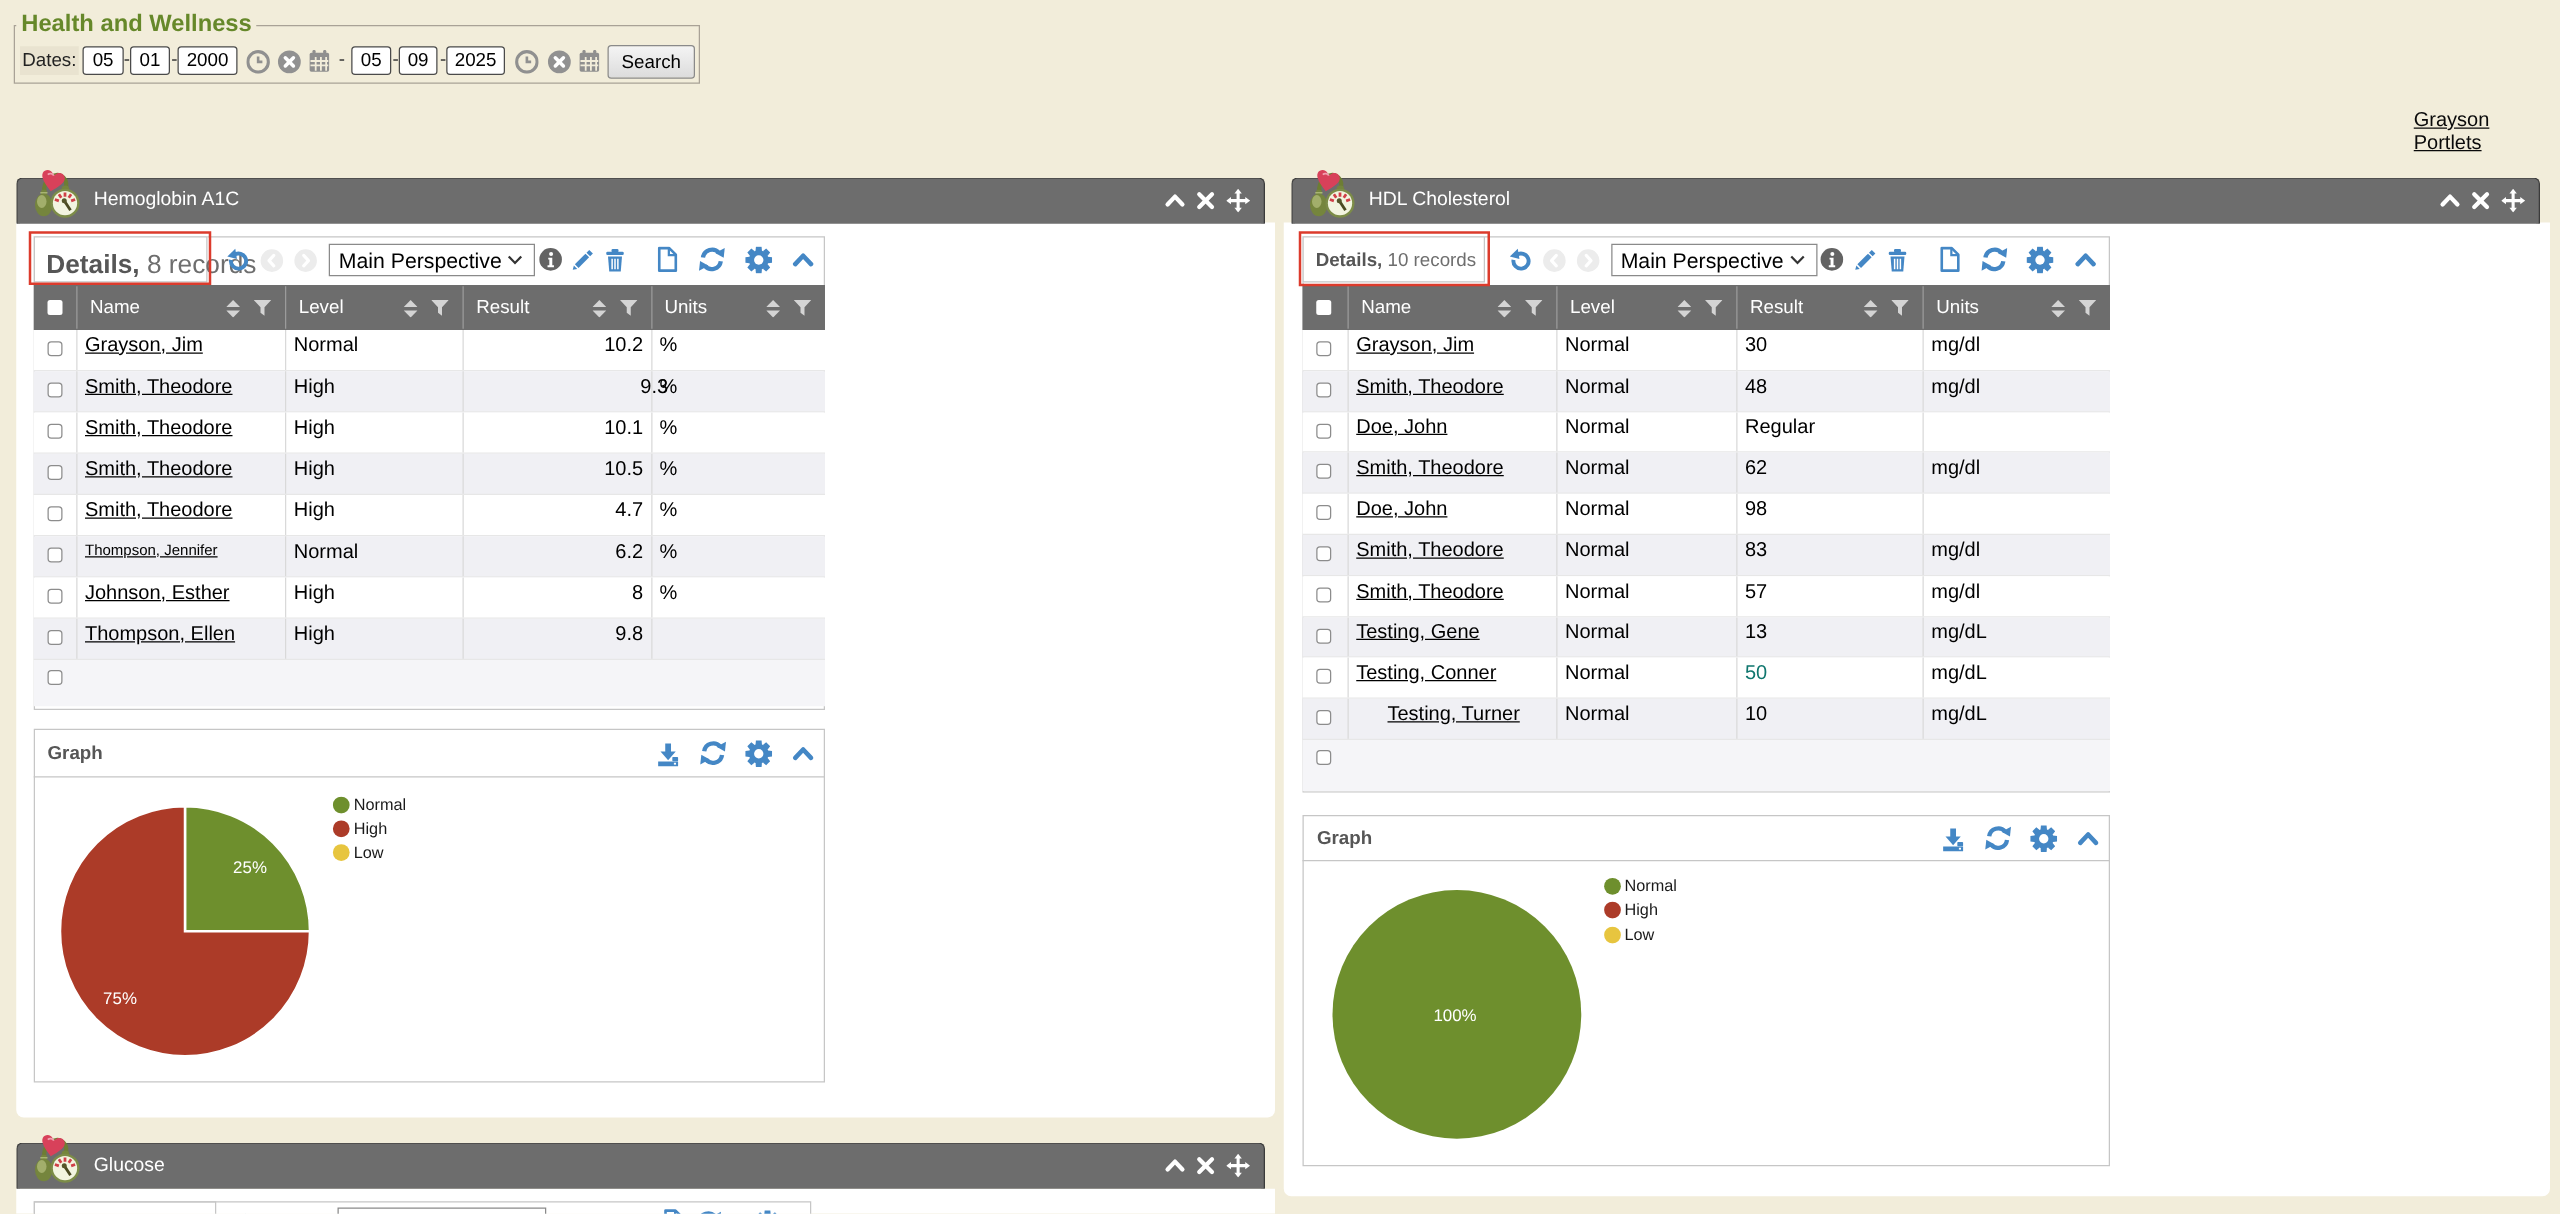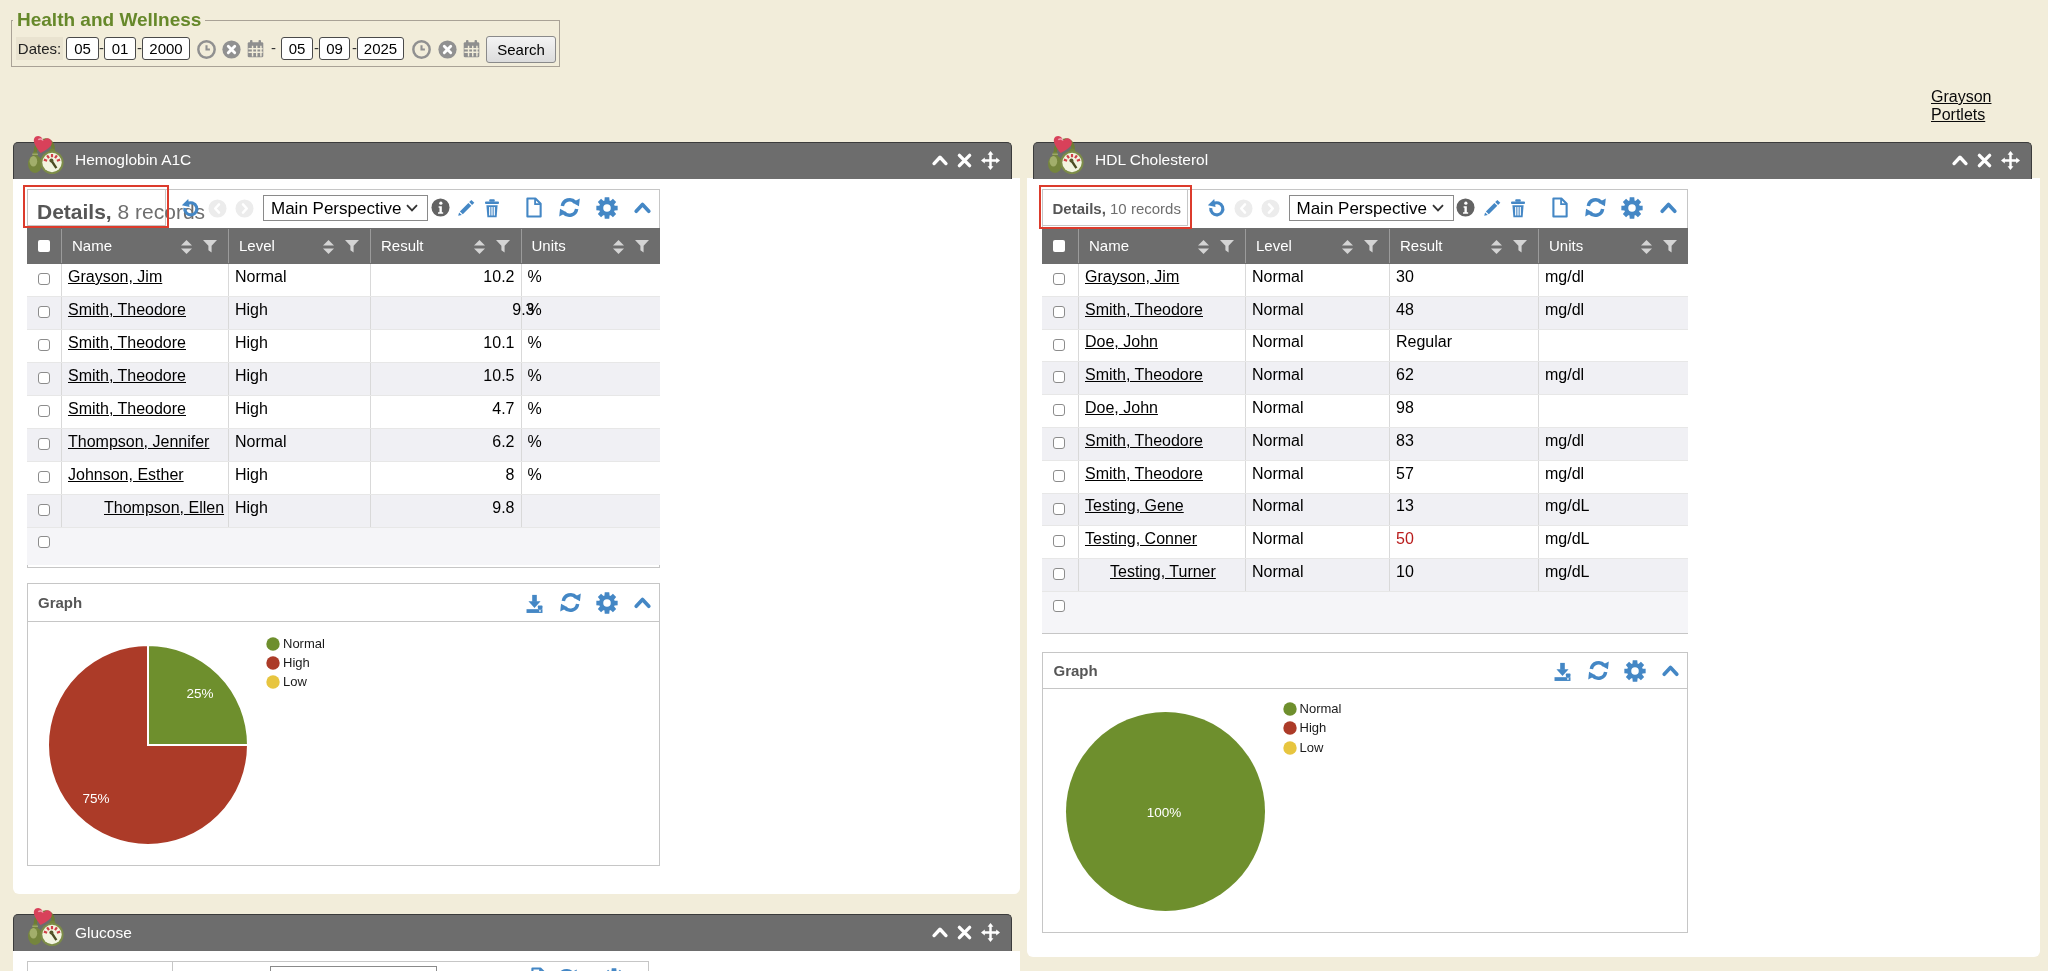--- a/index.html
+++ b/index.html
@@ -179,21 +179,21 @@
 <div style="position:absolute;left:370.0px;top:399.7px;width:144.5px;font-size:16px;color:#000;text-align:right;">4.7</div>
 <div style="position:absolute;left:527.5px;top:399.7px;font-size:16px;color:#000;">%</div>
 <div style="position:absolute;left:26.5px;top:429px;width:633.5px;height:33px;background:#f0f0f4;box-sizing:border-box;border-bottom:1px solid #e7e7e7;"></div>
 <div style="position:absolute;left:61.0px;top:429px;width:1px;height:32px;background:#d9d9d9;"></div>
 <div style="position:absolute;left:228.0px;top:429px;width:1px;height:32px;background:#d9d9d9;"></div>
 <div style="position:absolute;left:370.0px;top:429px;width:1px;height:32px;background:#d9d9d9;"></div>
 <div style="position:absolute;left:520.5px;top:429px;width:1px;height:32px;background:#d9d9d9;"></div>
 <div style="position:absolute;left:37.5px;top:438px;width:12px;height:12px;">
     <div class="cb"></div>
   </div>
-<div style="position:absolute;left:68.0px;top:432.7px;font-size:16px;color:#000;text-decoration:underline;white-space:nowrap;">Thompson, Jennifer</div>
+<div style="position:absolute;left:68.0px;top:432.7px;font-size:12px;color:#000;text-decoration:underline;white-space:nowrap;">Thompson, Jennifer</div>
 <div style="position:absolute;left:235.0px;top:432.7px;font-size:16px;color:#000;">Normal</div>
 <div style="position:absolute;left:370.0px;top:432.7px;width:144.5px;font-size:16px;color:#000;text-align:right;">6.2</div>
 <div style="position:absolute;left:527.5px;top:432.7px;font-size:16px;color:#000;">%</div>
 <div style="position:absolute;left:26.5px;top:462px;width:633.5px;height:33px;background:#fff;box-sizing:border-box;border-bottom:1px solid #e7e7e7;"></div>
 <div style="position:absolute;left:61.0px;top:462px;width:1px;height:32px;background:#d9d9d9;"></div>
 <div style="position:absolute;left:228.0px;top:462px;width:1px;height:32px;background:#d9d9d9;"></div>
 <div style="position:absolute;left:370.0px;top:462px;width:1px;height:32px;background:#d9d9d9;"></div>
 <div style="position:absolute;left:520.5px;top:462px;width:1px;height:32px;background:#d9d9d9;"></div>
 <div style="position:absolute;left:37.5px;top:471px;width:12px;height:12px;">
     <div class="cb"></div>
@@ -203,21 +203,21 @@
 <div style="position:absolute;left:370.0px;top:465.7px;width:144.5px;font-size:16px;color:#000;text-align:right;">8</div>
 <div style="position:absolute;left:527.5px;top:465.7px;font-size:16px;color:#000;">%</div>
 <div style="position:absolute;left:26.5px;top:495px;width:633.5px;height:33px;background:#f0f0f4;box-sizing:border-box;border-bottom:1px solid #e7e7e7;"></div>
 <div style="position:absolute;left:61.0px;top:495px;width:1px;height:32px;background:#d9d9d9;"></div>
 <div style="position:absolute;left:228.0px;top:495px;width:1px;height:32px;background:#d9d9d9;"></div>
 <div style="position:absolute;left:370.0px;top:495px;width:1px;height:32px;background:#d9d9d9;"></div>
 <div style="position:absolute;left:520.5px;top:495px;width:1px;height:32px;background:#d9d9d9;"></div>
 <div style="position:absolute;left:37.5px;top:504px;width:12px;height:12px;">
     <div class="cb"></div>
   </div>
-<div style="position:absolute;left:68.0px;top:498.7px;font-size:16px;color:#000;text-decoration:underline;white-space:nowrap;margin-left:36px;">Thompson, Ellen</div>
+<div style="position:absolute;left:68.0px;top:498.7px;font-size:16px;color:#000;text-decoration:underline;white-space:nowrap;">Thompson, Ellen</div>
 <div style="position:absolute;left:235.0px;top:498.7px;font-size:16px;color:#000;">High</div>
 <div style="position:absolute;left:370.0px;top:498.7px;width:144.5px;font-size:16px;color:#000;text-align:right;">9.8</div>
 <div style="position:absolute;left:527.5px;top:498.7px;font-size:16px;color:#000;"></div>
 <div style="position:absolute;left:26.5px;top:528px;width:633.5px;height:36.5px;background:#f5f5f8;"></div>
 <div style="position:absolute;left:37.5px;top:536px;width:12px;height:12px;">
     <div class="cb"></div>
   </div>
 <div style="position:absolute;left:26.5px;top:189px;width:139.5px;height:37px;box-sizing:border-box;border:1px solid #c6c6c6;border-bottom:1px solid #c6c6c6;background:#fff;"></div>
 <div style="position:absolute;left:37.0px;top:199.5px;font-size:21px;color:#565656;font-weight:bold;white-space:nowrap;">Details, <span style="font-weight:normal;color:#6e6e6e;">8 records</span></div>
 <svg style="position:absolute;left:181px;top:198px;" width="19" height="19" viewBox="0 0 20 20">
@@ -480,21 +480,21 @@
 <div style="position:absolute;left:1042px;top:526.4000000000001px;width:646px;height:32.8px;background:#fff;box-sizing:border-box;border-bottom:1px solid #e7e7e7;"></div>
 <div style="position:absolute;left:1078px;top:526.4000000000001px;width:1px;height:31.799999999999997px;background:#d9d9d9;"></div>
 <div style="position:absolute;left:1245px;top:526.4000000000001px;width:1px;height:31.799999999999997px;background:#d9d9d9;"></div>
 <div style="position:absolute;left:1389px;top:526.4000000000001px;width:1px;height:31.799999999999997px;background:#d9d9d9;"></div>
 <div style="position:absolute;left:1538px;top:526.4000000000001px;width:1px;height:31.799999999999997px;background:#d9d9d9;"></div>
 <div style="position:absolute;left:1053px;top:535.4000000000001px;width:12px;height:12px;">
     <div class="cb"></div>
   </div>
 <div style="position:absolute;left:1085px;top:530.1000000000001px;font-size:16px;color:#000;text-decoration:underline;white-space:nowrap;">Testing, Conner</div>
 <div style="position:absolute;left:1252px;top:530.1000000000001px;font-size:16px;color:#000;">Normal</div>
-<div style="position:absolute;left:1396px;top:530.1000000000001px;font-size:16px;color:#b91c1c;">50</div>
+<div style="position:absolute;left:1396px;top:530.1000000000001px;font-size:16px;color:#0f766e;">50</div>
 <div style="position:absolute;left:1545px;top:530.1000000000001px;font-size:16px;color:#000;">mg/dL</div>
 <div style="position:absolute;left:1042px;top:559.2px;width:646px;height:32.8px;background:#f0f0f4;box-sizing:border-box;border-bottom:1px solid #e7e7e7;"></div>
 <div style="position:absolute;left:1078px;top:559.2px;width:1px;height:31.799999999999997px;background:#d9d9d9;"></div>
 <div style="position:absolute;left:1245px;top:559.2px;width:1px;height:31.799999999999997px;background:#d9d9d9;"></div>
 <div style="position:absolute;left:1389px;top:559.2px;width:1px;height:31.799999999999997px;background:#d9d9d9;"></div>
 <div style="position:absolute;left:1538px;top:559.2px;width:1px;height:31.799999999999997px;background:#d9d9d9;"></div>
 <div style="position:absolute;left:1053px;top:568.2px;width:12px;height:12px;">
     <div class="cb"></div>
   </div>
 <div style="position:absolute;left:1085px;top:562.9000000000001px;font-size:16px;color:#000;text-decoration:underline;white-space:nowrap;margin-left:25px;">Testing, Turner</div>

